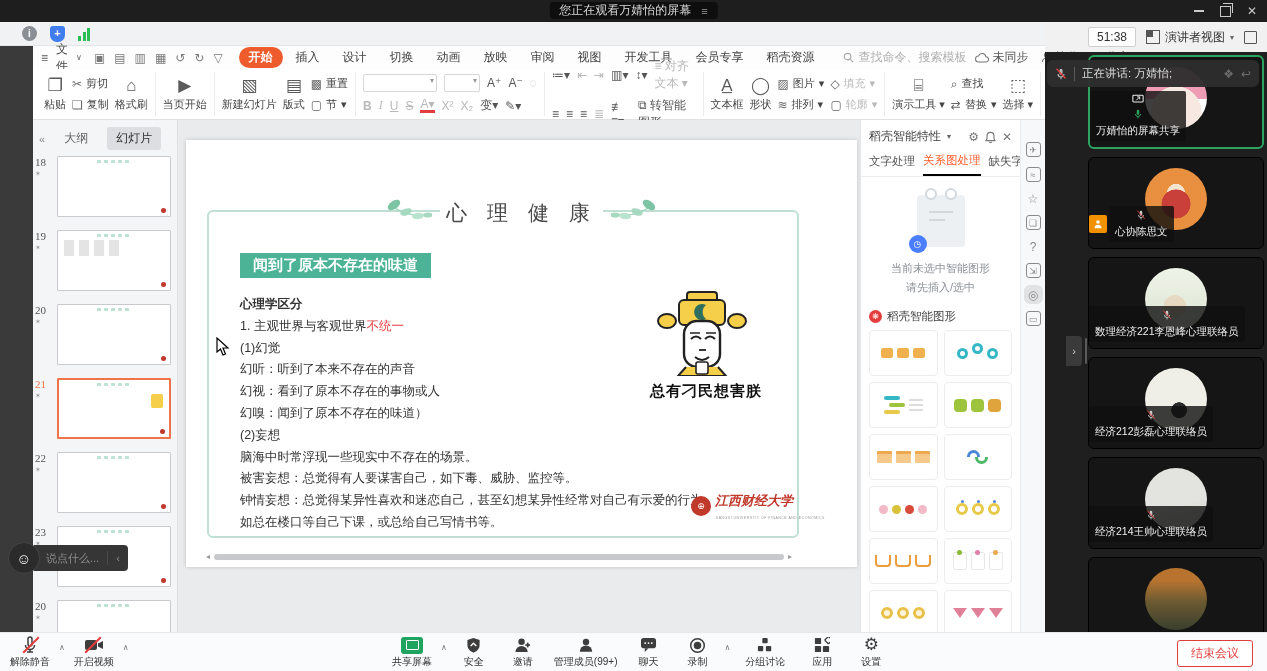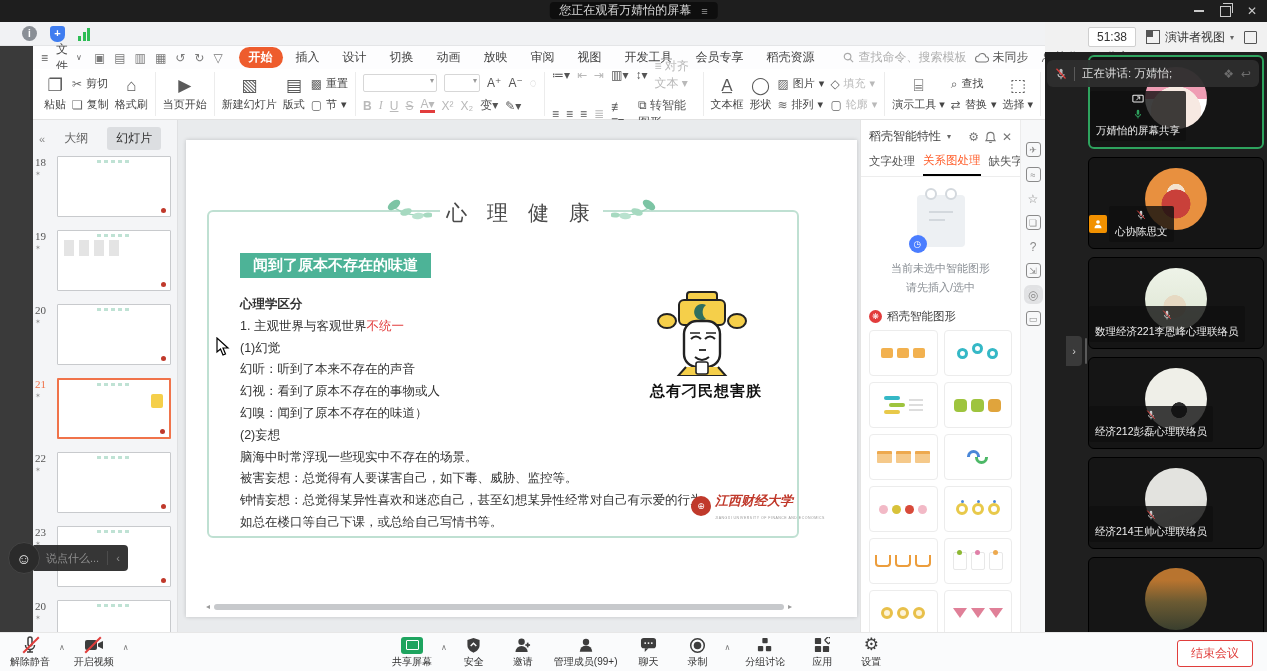--- a/index.html
+++ b/index.html
@@ -73,21 +73,21 @@
   .t-line.w60{width:60%}.t-line.w80{width:80%}.t-line.w70{width:70%}.t-line.red{background:#e89a9a}
   .t-logo{position:absolute;right:4px;bottom:3px;width:5px;height:5px;border-radius:50%;background:#c0392b;}
   .t-diagram{margin-top:7px;height:24px;border-top:2px solid #d84a3a;position:relative;}
   .t-diagram:before{content:"";position:absolute;left:10%;top:4px;width:80%;height:14px;background:repeating-linear-gradient(90deg,#d9d9d9 0 7px,transparent 7px 11px);}
   .t-grad{margin-top:8px;height:6px;width:85%;background:linear-gradient(90deg,#bfe2d4,#333);}
   .t-cols{display:flex;gap:5px;margin-top:4px;}
   .t-cols i{width:10px;height:16px;background:#e4e4e4;display:block;}
   .t-meme{position:absolute;right:6px;top:14px;width:12px;height:14px;background:#f5cf4a;border-radius:2px;}
   
   #editor{left:178px;top:120px;width:682px;height:512px;background:#e9ebed;}
-  #canvas{position:absolute;left:8px;top:20px;width:671px;height:477px;background:#fff;box-shadow:0 0 4px rgba(0,0,0,.18);}
+  #canvas{position:absolute;left:8px;top:20px;width:671px;height:427px;background:#fff;box-shadow:0 0 4px rgba(0,0,0,.18);}
   #frame{position:absolute;left:21px;top:70px;width:588px;height:324px;border:2px solid #bfe0d2;border-radius:6px;}
   #slide-title-row{position:absolute;top:58px;left:0;width:100%;display:flex;align-items:center;justify-content:center;gap:8px;}
   #slide-title{background:#fff;padding:0 6px;font-size:21px;letter-spacing:7px;color:#4a4a4a;font-weight:500;}
   .leaf{width:48px;height:30px;}
   .leaf.flip{transform:scaleX(-1);}
   #slide-heading{position:absolute;left:54px;top:113px;background:#4db397;color:#fff;font-weight:bold;font-size:15px;padding:3px 13px;}
   #slide-body{position:absolute;left:54px;top:154px;font-size:12.5px;color:#333;line-height:21.8px;white-space:nowrap;}
   #slide-body .bold{font-weight:bold;}
   .redtxt{color:#e23d3d;}
   #meme-fig{position:absolute;left:452px;top:148px;width:128px;text-align:center;}

